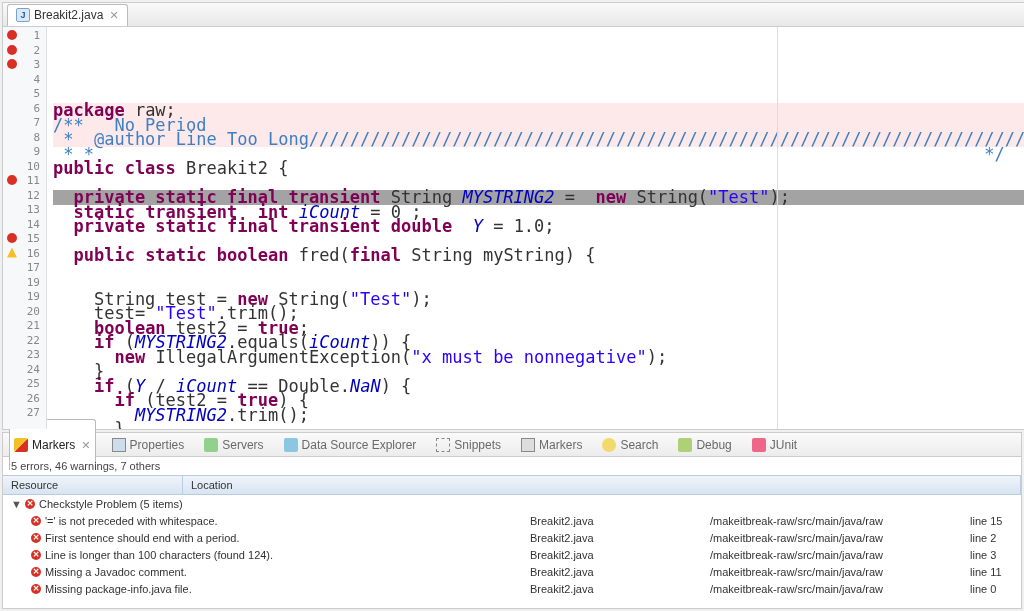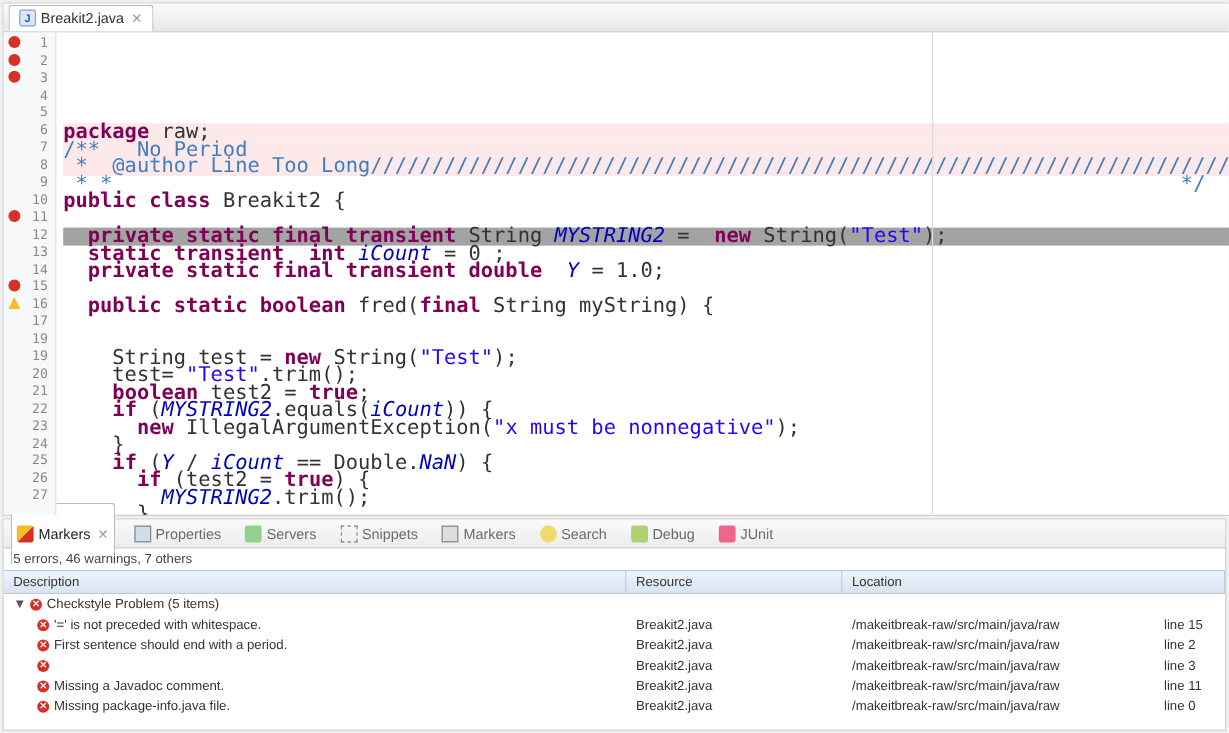--- a/index.html
+++ b/index.html
@@ -136,20 +136,24 @@
       </div>
       <div class="view-tab">
         <span class="view-icon vi-props"></span>
         <span>Properties</span>
       </div>
       <div class="view-tab">
         <span class="view-icon vi-servers"></span>
         <span>Servers</span>
       </div>
       <div class="view-tab">
+        <span class="view-icon vi-dse"></span>
+        <span>Data Source Explorer</span>
+      </div>
+      <div class="view-tab">
         <span class="view-icon vi-snip"></span>
         <span>Snippets</span>
       </div>
       <div class="view-tab">
         <span class="view-icon vi-console"></span>
         <span>Markers</span>
       </div>
       <div class="view-tab">
         <span class="view-icon vi-search"></span>
         <span>Search</span>
@@ -158,21 +162,20 @@
         <span class="view-icon vi-debug"></span>
         <span>Debug</span>
       </div>
       <div class="view-tab">
         <span class="view-icon vi-junit"></span>
         <span>JUnit</span>
       </div>
     </div>
     <div class="summary">5 errors, 46 warnings, 7 others</div>
     <div class="table-header">
-      <div class="th col-desc">Description</div>
       <div class="th col-res">Resource</div>
       <div class="th col-loc">Location</div>
     </div>
     <div class="rows" id="rows">
       <div class="row">
         <div class="cell desc">
           <span class="tree-toggle">▼</span>
           <span class="err-icon">✕</span>
           <span>Checkstyle Problem (5 items)</span>
         </div>
@@ -194,20 +197,21 @@
             <span class="err-icon">✕</span>
             <span>First sentence should end with a period.</span>
           </div>
           <div class="cell res">Breakit2.java</div>
           <div class="cell path">/makeitbreak-raw/src/main/java/raw</div>
           <div class="cell loc">line 2</div>
         </div>
         <div class="row">
           <div class="cell desc indent1">
             <span class="err-icon">✕</span>
+            <span>Line is longer than 100 characters (found 124).</span>
           </div>
           <div class="cell res">Breakit2.java</div>
           <div class="cell path">/makeitbreak-raw/src/main/java/raw</div>
           <div class="cell loc">line 3</div>
         </div>
         <div class="row">
           <div class="cell desc indent1">
             <span class="err-icon">✕</span>
             <span>Missing a Javadoc comment.</span>
           </div>

